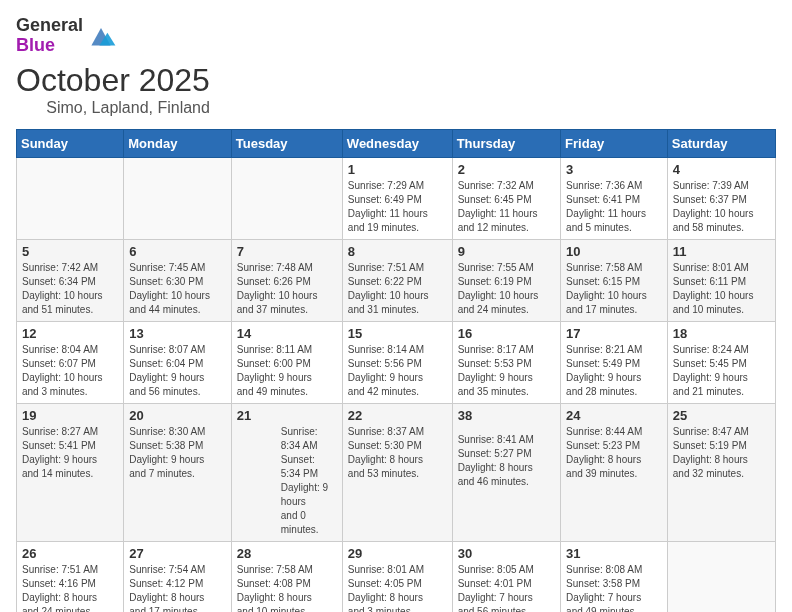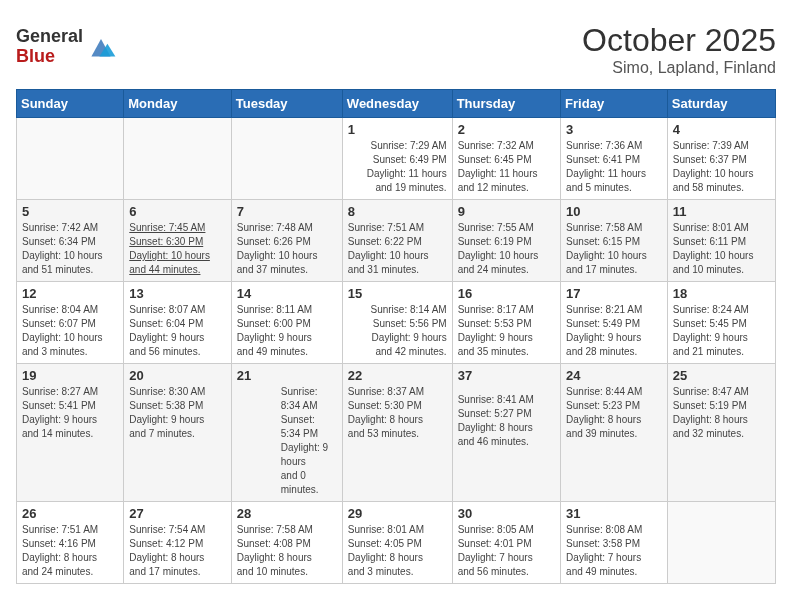--- a/index.html
+++ b/index.html
@@ -6,41 +6,42 @@
     body {
       font-family: Arial, sans-serif;
       background: #fff;
       width: 792px;
       min-height: 612px;
       padding: 16px;
     }
     .header {
       display: flex;
       justify-content: space-between;
-      align-items: center;
+      align-items: flex-start;
       margin-bottom: 12px;
+      flex-direction: column;
     }
     .logo {
       display: flex;
       align-items: center;
     }
     .logo-text {
       display: flex;
       flex-direction: column;
       line-height: 1.1;
     }
     .logo-general {
       font-size: 18px;
       font-weight: bold;
       color: #333;
     }
     .logo-blue {
       font-size: 18px;
       font-weight: bold;
-      color: #b91c1c;
+      color: #a21caf;
     }
     .logo-icon {
       width: 32px;
       height: 32px;
       margin-left: 2px;
     }
     .title-block {
       text-align: right;
     }
     .month-title {
@@ -128,21 +129,21 @@
         <th>Saturday</th>
       </tr>
   </thead>
   <tbody id="calendar-body">
   <tr>
         <td class="empty-cell"></td>
         <td class="empty-cell"></td>
         <td class="empty-cell"></td>
         <td>
           <div class="day-number">1</div>
-          <div class="day-info" style="white-space: pre-line; text-align: right;">Sunrise: 7:29 AM
+          <div class="day-info" style="white-space: pre-line;">Sunrise: 7:29 AM
 Sunset: 6:49 PM
 Daylight: 11 hours
 and 19 minutes.</div>
         </td>
         <td>
           <div class="day-number">2</div>
           <div class="day-info" style="white-space: pre-line;">Sunrise: 7:32 AM
 Sunset: 6:45 PM
 Daylight: 11 hours
 and 12 minutes.</div>
@@ -165,21 +166,21 @@
       <tr>
         <td>
           <div class="day-number">5</div>
           <div class="day-info" style="white-space: pre-line;">Sunrise: 7:42 AM
 Sunset: 6:34 PM
 Daylight: 10 hours
 and 51 minutes.</div>
         </td>
         <td>
           <div class="day-number">6</div>
-          <div class="day-info" style="white-space: pre-line; text-decoration: underline;">Sunrise: 7:45 AM
+          <div class="day-info" style="white-space: pre-line;">Sunrise: 7:45 AM
 Sunset: 6:30 PM
 Daylight: 10 hours
 and 44 minutes.</div>
         </td>
         <td>
           <div class="day-number">7</div>
           <div class="day-info" style="white-space: pre-line;">Sunrise: 7:48 AM
 Sunset: 6:26 PM
 Daylight: 10 hours
 and 37 minutes.</div>
@@ -230,21 +231,21 @@
         </td>
         <td>
           <div class="day-number">14</div>
           <div class="day-info" style="white-space: pre-line;">Sunrise: 8:11 AM
 Sunset: 6:00 PM
 Daylight: 9 hours
 and 49 minutes.</div>
         </td>
         <td>
           <div class="day-number">15</div>
-          <div class="day-info" style="white-space: pre-line; text-align: right;">Sunrise: 8:14 AM
+          <div class="day-info" style="white-space: pre-line;">Sunrise: 8:14 AM
 Sunset: 5:56 PM
 Daylight: 9 hours
 and 42 minutes.</div>
         </td>
         <td>
           <div class="day-number">16</div>
           <div class="day-info" style="white-space: pre-line;">Sunrise: 8:17 AM
 Sunset: 5:53 PM
 Daylight: 9 hours
 and 35 minutes.</div>
@@ -287,21 +288,21 @@
 and 0 minutes.</div>
         </td>
         <td>
           <div class="day-number">22</div>
           <div class="day-info" style="white-space: pre-line;">Sunrise: 8:37 AM
 Sunset: 5:30 PM
 Daylight: 8 hours
 and 53 minutes.</div>
         </td>
         <td>
-          <div class="day-number">37</div>
+          <div class="day-number">38</div>
           <div class="day-info" style="white-space: pre-line; margin-top: 10px;">Sunrise: 8:41 AM
 Sunset: 5:27 PM
 Daylight: 8 hours
 and 46 minutes.</div>
         </td>
         <td>
           <div class="day-number">24</div>
           <div class="day-info" style="white-space: pre-line;">Sunrise: 8:44 AM
 Sunset: 5:23 PM
 Daylight: 8 hours

